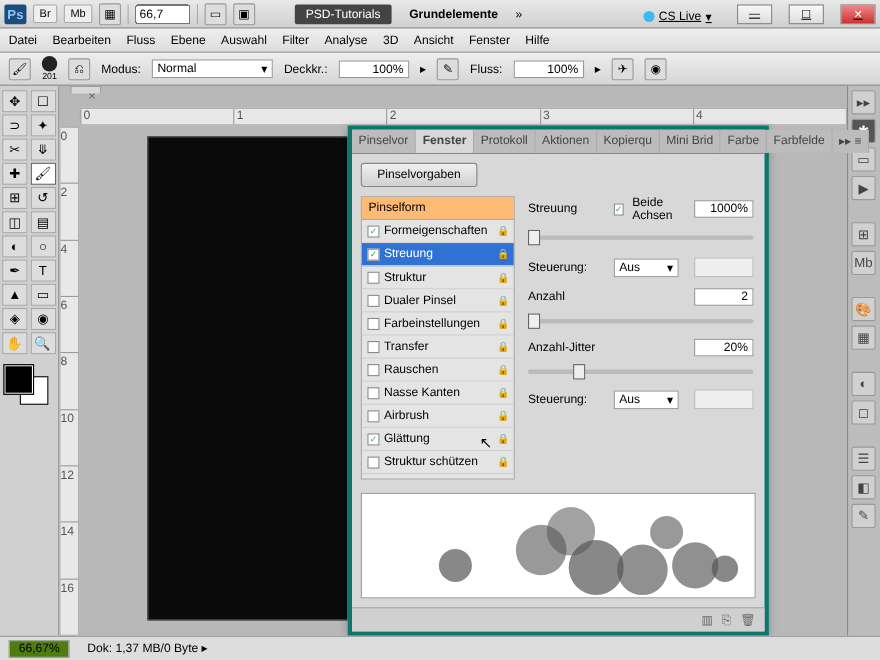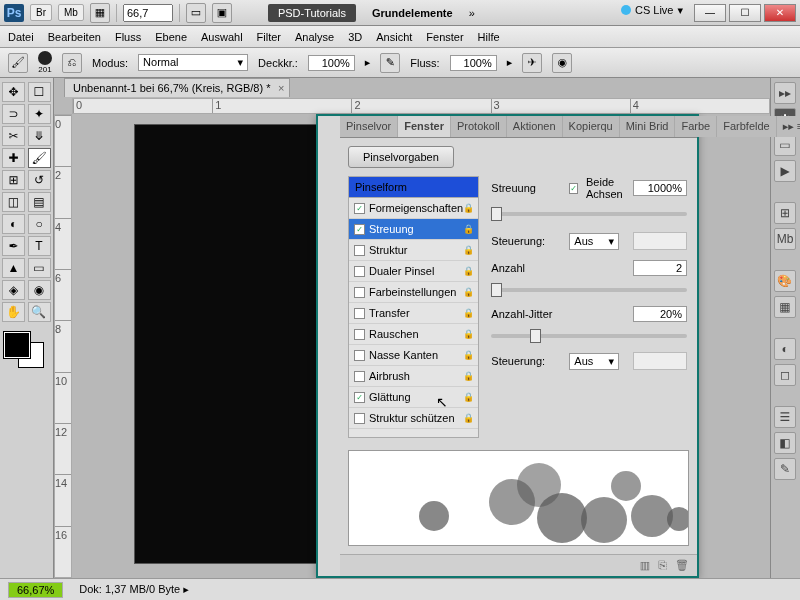--- a/index.html
+++ b/index.html
@@ -6,36 +6,36 @@
 body { background: #b8b8b8; width: 800px; height: 600px; overflow: hidden; position: relative; }
 
 
 .titlebar { height: 26px; background: linear-gradient(#e8e8e8,#d0d0d0); border-bottom: 1px solid #888; display: flex; align-items: center; padding: 0 4px; gap: 6px; }
 .ps-logo { width: 20px; height: 18px; background: #1a4d7a; color: #8ec5ff; display:flex;align-items:center;justify-content:center;font-weight:bold;font-size:12px;border-radius:2px; }
 .tb-chip { padding: 2px 5px; background:#eee; border:1px solid #aaa; border-radius:2px; font-size:10px; }
 .tb-sep { width:1px; height:18px; background:#aaa; }
 .tb-zoom { width:50px; padding:1px 2px; }
 .tb-center { margin-left: 30px; display:flex; gap:16px; align-items:center;}
 .tb-badge { background:#444; color:#fff; padding:3px 10px; border-radius:2px; }
-.tb-right { margin-left:auto; display:flex; align-items:flex-start; gap:4px; }
+.tb-right { margin-left:auto; display:flex; align-items:flex-end; gap:16px;text-decoration:underline; }
 .cslive { display:flex; align-items:center; gap:4px; padding: 0 8px; }
 .cslive-dot { width:10px;height:10px;background:#3fb8f0;border-radius:50%; }
 .winbtn { width:32px; height:18px; border:1px solid #888; background:linear-gradient(#f8f8f8,#ddd); display:flex;align-items:center;justify-content:center;font-size:10px; margin-left:-1px;}
 .winbtn.close { background:linear-gradient(#e88,#c33); color:#fff; }
 
 
 .menubar { height: 22px; background: linear-gradient(#eee,#ddd); border-bottom:1px solid #999; display:flex; align-items:center; padding:0 8px; gap: 14px; }
 .menubar span { cursor:default; }
 
 
 .optbar { height: 30px; background: linear-gradient(#eee,#d5d5d5); border-bottom:1px solid #888; display:flex; align-items:center; padding:0 8px; gap:10px;}
 .opt-ico { width:20px;height:20px;background:#ddd;border:1px solid #999;border-radius:2px;display:flex;align-items:center;justify-content:center; }
 .brush-dot{width:14px;height:14px;background:#222;border-radius:50%;}
 .opt-sel{border:1px solid #999;background:#fff;padding:1px 4px;width:110px;}
-.opt-num{border:1px solid #999;background:#fff;padding:1px 4px;width:47px;text-align:right;}
+.opt-num{border:1px solid #999;background:#fff;padding:1px 4px;width:64px;text-align:right;}
 
 
 .main { position:absolute; top:78px; left:0; right:0; bottom:22px; display:flex; }
 .toolbox { width:54px; background:#d0d0d0; border-right:1px solid #888; padding:4px 2px; }
 .toolbox-grid{display:grid;grid-template-columns:1fr 1fr;gap:2px;}
 .tool{width:23px;height:20px;background:#ddd;border:1px solid #aaa;display:flex;align-items:center;justify-content:center;font-size:12px;}
 .tool.sel{background:#fff;border-color:#666;}
 .swatches{margin-top:8px;position:relative;width:44px;height:40px;}
 .sw-fg{position:absolute;width:26px;height:26px;background:#000;border:1px solid #fff;outline:1px solid #000;left:2px;top:2px;z-index:2;}
 .sw-bg{position:absolute;width:26px;height:26px;background:#fff;border:1px solid #000;right:2px;bottom:2px;}
@@ -44,30 +44,30 @@
 .doctab { position:absolute; top:0; left:10px; background:#d8d8d8; border:1px solid #999; border-bottom:none; padding:3px 18px 3px 8px; font-size:10px;}
 .doctab .x{position:absolute;right:4px;top:3px;color:#666;}
 .ruler-h{position:absolute;top:20px;left:18px;right:0;height:16px;background:#e8e8e8;border:1px solid #aaa;font-size:8px;color:#555;display:flex;}
 .ruler-h span{border-left:1px solid #999;padding-left:2px;flex:1;}
 .ruler-v{position:absolute;top:36px;left:0;width:18px;bottom:0;background:#e8e8e8;border:1px solid #aaa;font-size:8px;color:#555;display:flex;flex-direction:column;}
 .ruler-v span{border-top:1px solid #999;padding-top:2px;flex:1;}
 .canvas-area{position:absolute;top:36px;left:18px;right:0;bottom:0;background:#b8b8b8;overflow:hidden;}
 .canvas{position:absolute;left:62px;top:10px;width:185px;height:440px;background:#0a0a0a;border:1px solid #555;}
 
 
-.panel { position:absolute; top:36px; left:262px; width:383px; bottom:0; background:#d8d8d8; border:2px solid #0f766e; box-shadow:0 2px 8px rgba(0,0,0,0.3); display:flex; flex-direction:column;padding-left:22px;}
+.panel { position:absolute; top:36px; left:262px; width:383px; bottom:0; background:#d8d8d8; border:4px solid #0f766e; box-shadow:0 2px 8px rgba(0,0,0,0.3); display:flex; flex-direction:column;}
 .panel-tabs{height:22px;background:#bcbcbc;display:flex;border-bottom:1px solid #888;font-size:10px;}
 .ptab{padding:4px 6px;border-right:1px solid #aaa;background:#bcbcbc;color:#444;white-space:nowrap;}
 .ptab.act{background:#d8d8d8;font-weight:bold;}
 .panel-body{flex:1;display:flex;flex-direction:column;}
 .panel-top{display:flex;padding:8px;gap:12px;}
 .btn{background:linear-gradient(#f0f0f0,#d0d0d0);border:1px solid #888;border-radius:3px;padding:4px 14px;}
 .panel-split{display:flex;flex:1;overflow:hidden;}
 .bopts{width:140px;border:1px solid #aaa;background:#e4e4e4;margin:0 8px 8px 8px;display:flex;flex-direction:column;}
-.bopts-h{padding:4px 6px;border-bottom:1px solid #aaa;background:#1d4ed8;}
+.bopts-h{padding:4px 6px;border-bottom:1px solid #aaa;background:#fdba74;}
 .bopt{display:flex;align-items:center;padding:4px 5px;gap:4px;border-bottom:1px solid #d0d0d0;position:relative;}
 .bopt.sel{background:#2f72d4;color:#fff;}
 .bopt .lock{position:absolute;right:4px;color:#888;font-size:9px;}
 .bopt.sel .lock{color:#cde;}
 .ck{width:11px;height:11px;border:1px solid #888;background:#fff;display:inline-flex;align-items:center;justify-content:center;font-size:8px;color:#2a5;}
 .settings{flex:1;padding:0 10px 8px 4px;display:flex;flex-direction:column;gap:10px;}
 .srow{display:flex;align-items:center;gap:8px;}
 .srow label{flex:0 0 70px;}
 .sfield{border:1px solid #999;background:#fff;padding:1px 4px;width:54px;text-align:right;margin-left:auto;}
 .sslider{height:4px;background:#bbb;border-radius:2px;position:relative;margin:2px 0 4px;}
@@ -80,21 +80,21 @@
 .panel-foot{height:22px;border-top:1px solid #aaa;background:#d0d0d0;display:flex;justify-content:flex-end;align-items:center;gap:8px;padding:0 8px;color:#666;}
 .cursor{position:absolute;left:382px;top:316px;font-size:14px;color:#000;pointer-events:none;z-index:50;}
 
 
 .rdock{width:30px;background:#bcbcbc;border-left:1px solid #888;display:flex;flex-direction:column;gap:4px;padding:4px 3px;}
 .rico{width:22px;height:22px;background:#d0d0d0;border:1px solid #999;border-radius:2px;display:flex;align-items:center;justify-content:center;font-size:12px;color:#444;}
 .rgap{height:12px;}
 
 
 .status{position:absolute;bottom:0;left:0;right:0;height:22px;background:#ddd;border-top:1px solid #999;display:flex;align-items:center;padding:0 8px;gap:16px;font-size:10px;}
-.status .box{border:1px solid #aaa;padding:1px 8px;background:#84cc16;}
+.status .box{border:1px solid #aaa;padding:1px 8px;background:#4d7c0f;}
 </style>
 </head>
 <body>
 
 <div class="titlebar">
   <div class="ps-logo">Ps</div>
   <div class="tb-chip">Br</div>
   <div class="tb-chip">Mb</div>
   <div class="opt-ico">▦</div>
   <div class="tb-sep"></div>
@@ -181,21 +181,20 @@
       <div class="tool">🔍</div>
     </div>
     <div class="swatches">
       <div class="sw-fg"></div>
       <div class="sw-bg"></div>
     </div>
   </div>
 
   <div class="workzone">
     <div class="doctab">
-      <span>Unbenannt-1 bei 66,7% (Kreis, RGB/8) *</span>
       <span class="x">×</span>
     </div>
     <div class="ruler-h">
       <span>0</span>
         <span>1</span>
         <span>2</span>
         <span>3</span>
         <span>4</span>
     </div>
     <div class="ruler-v">

